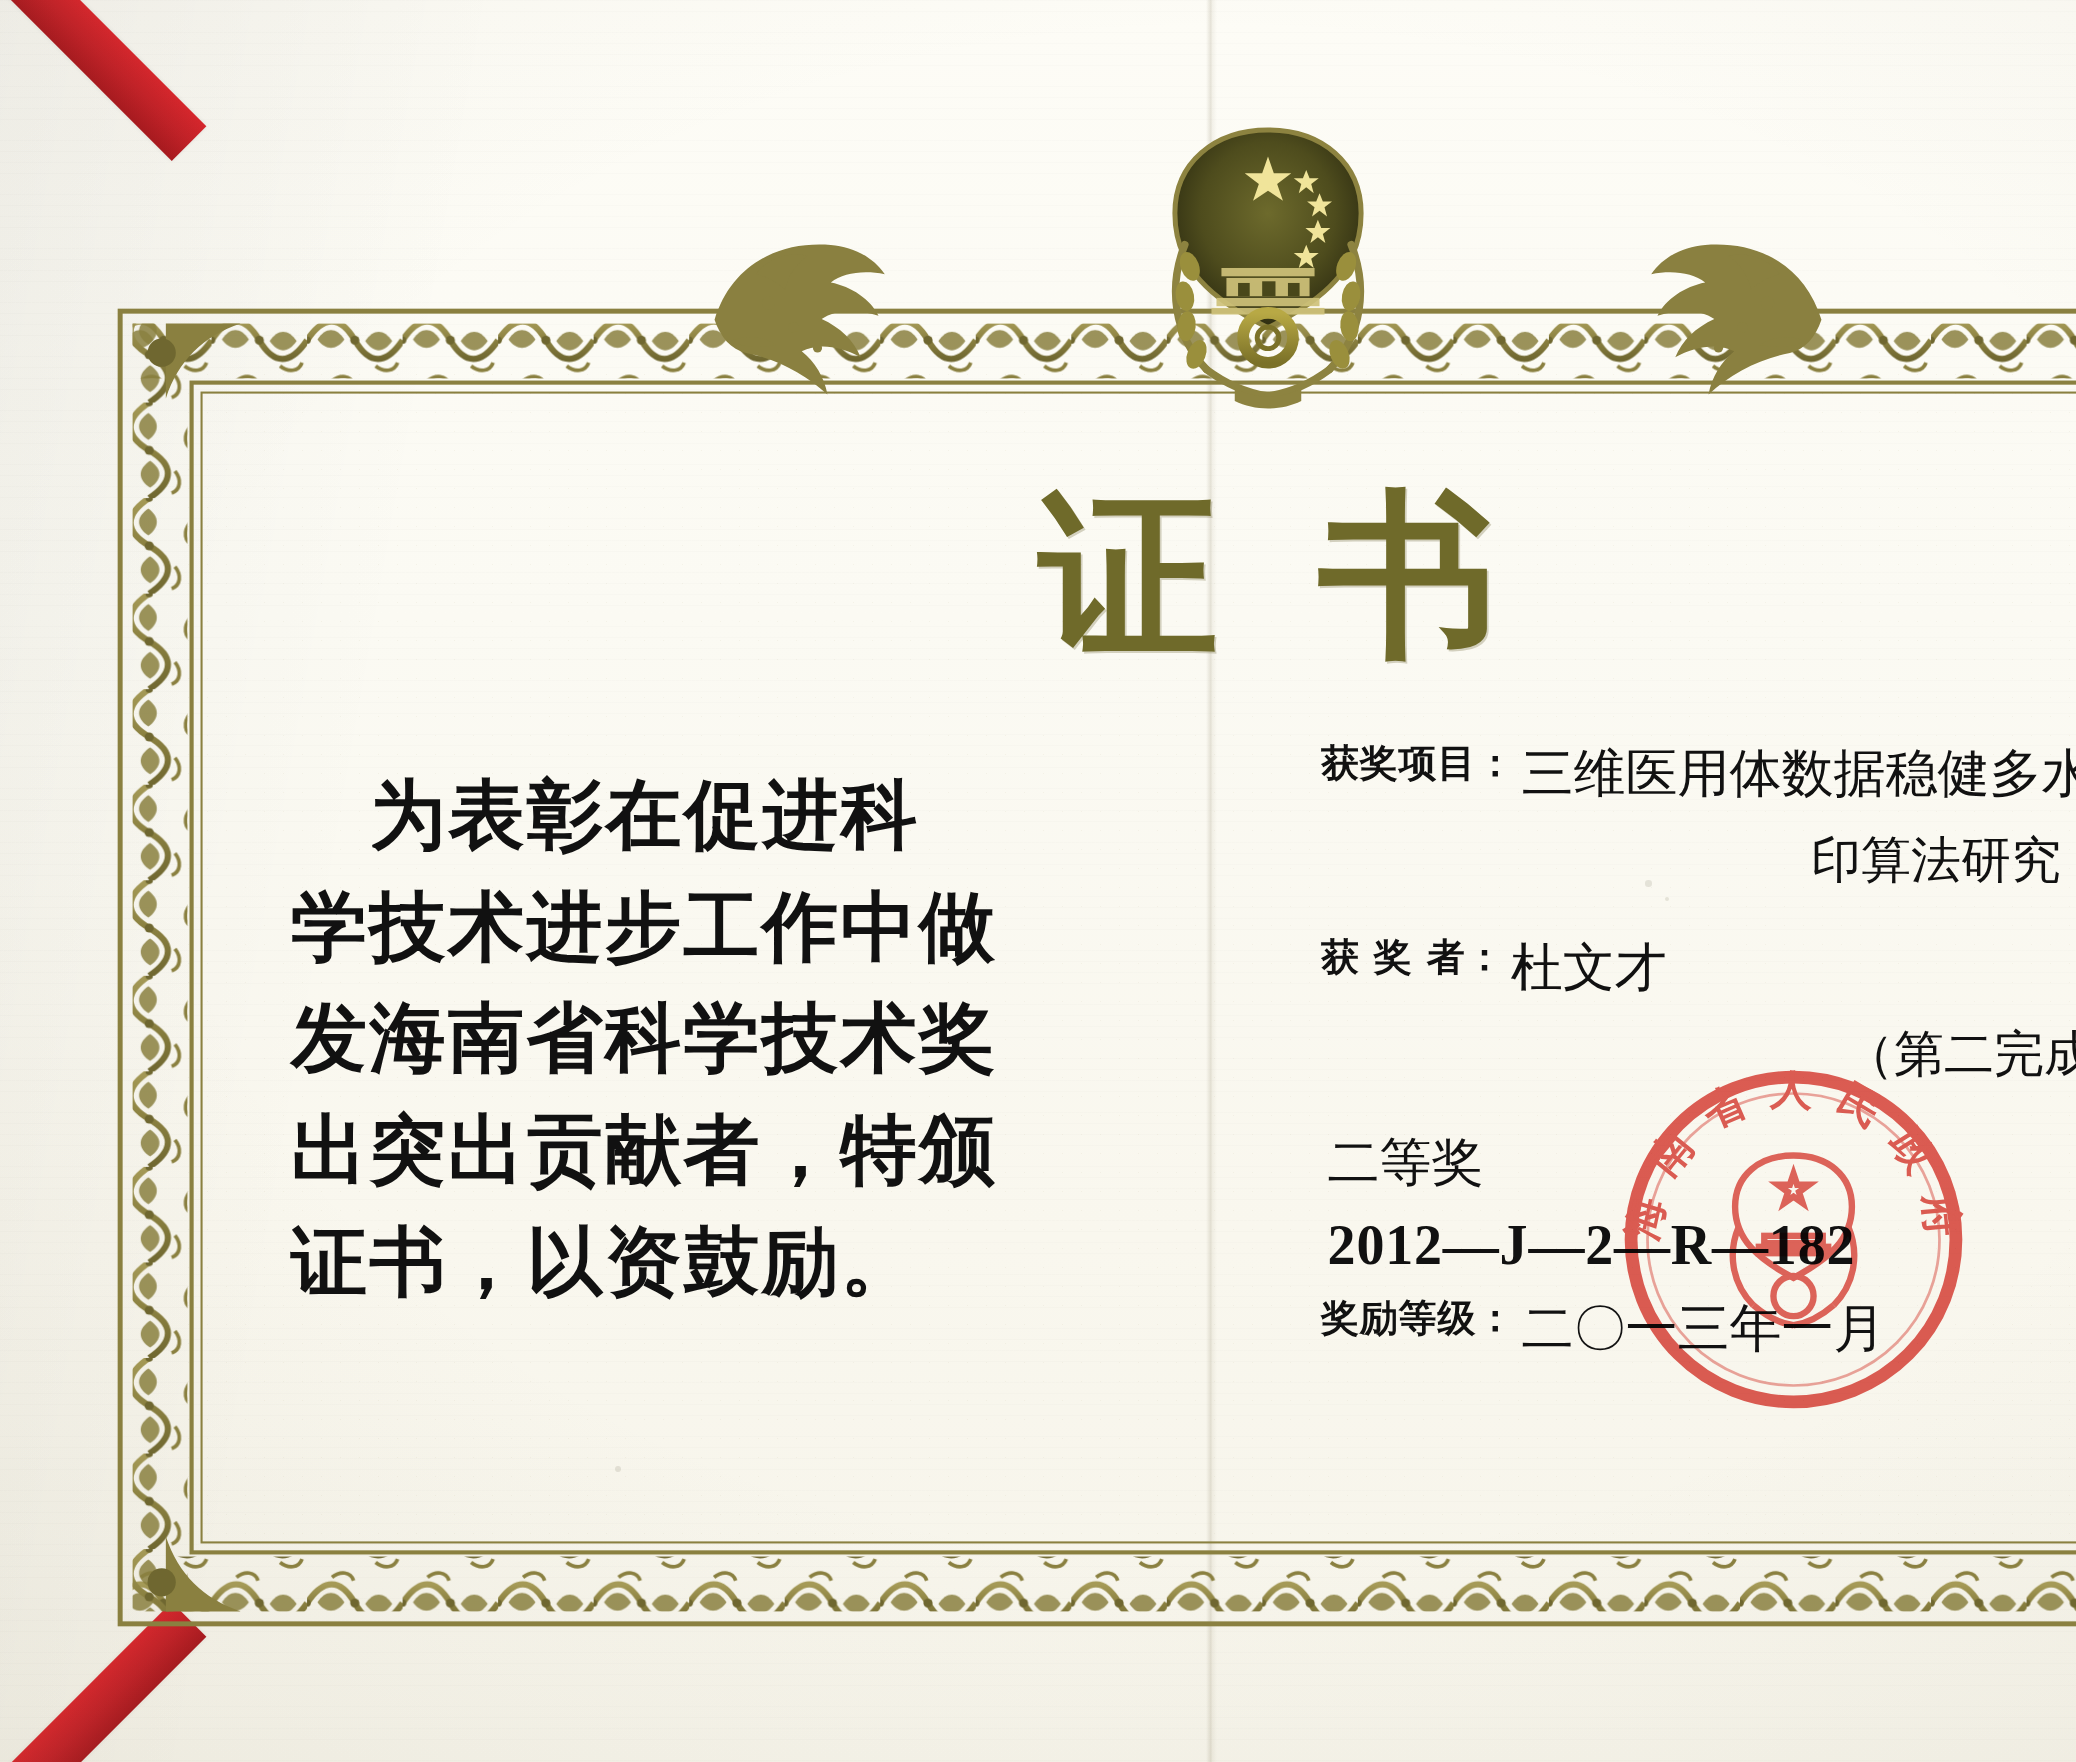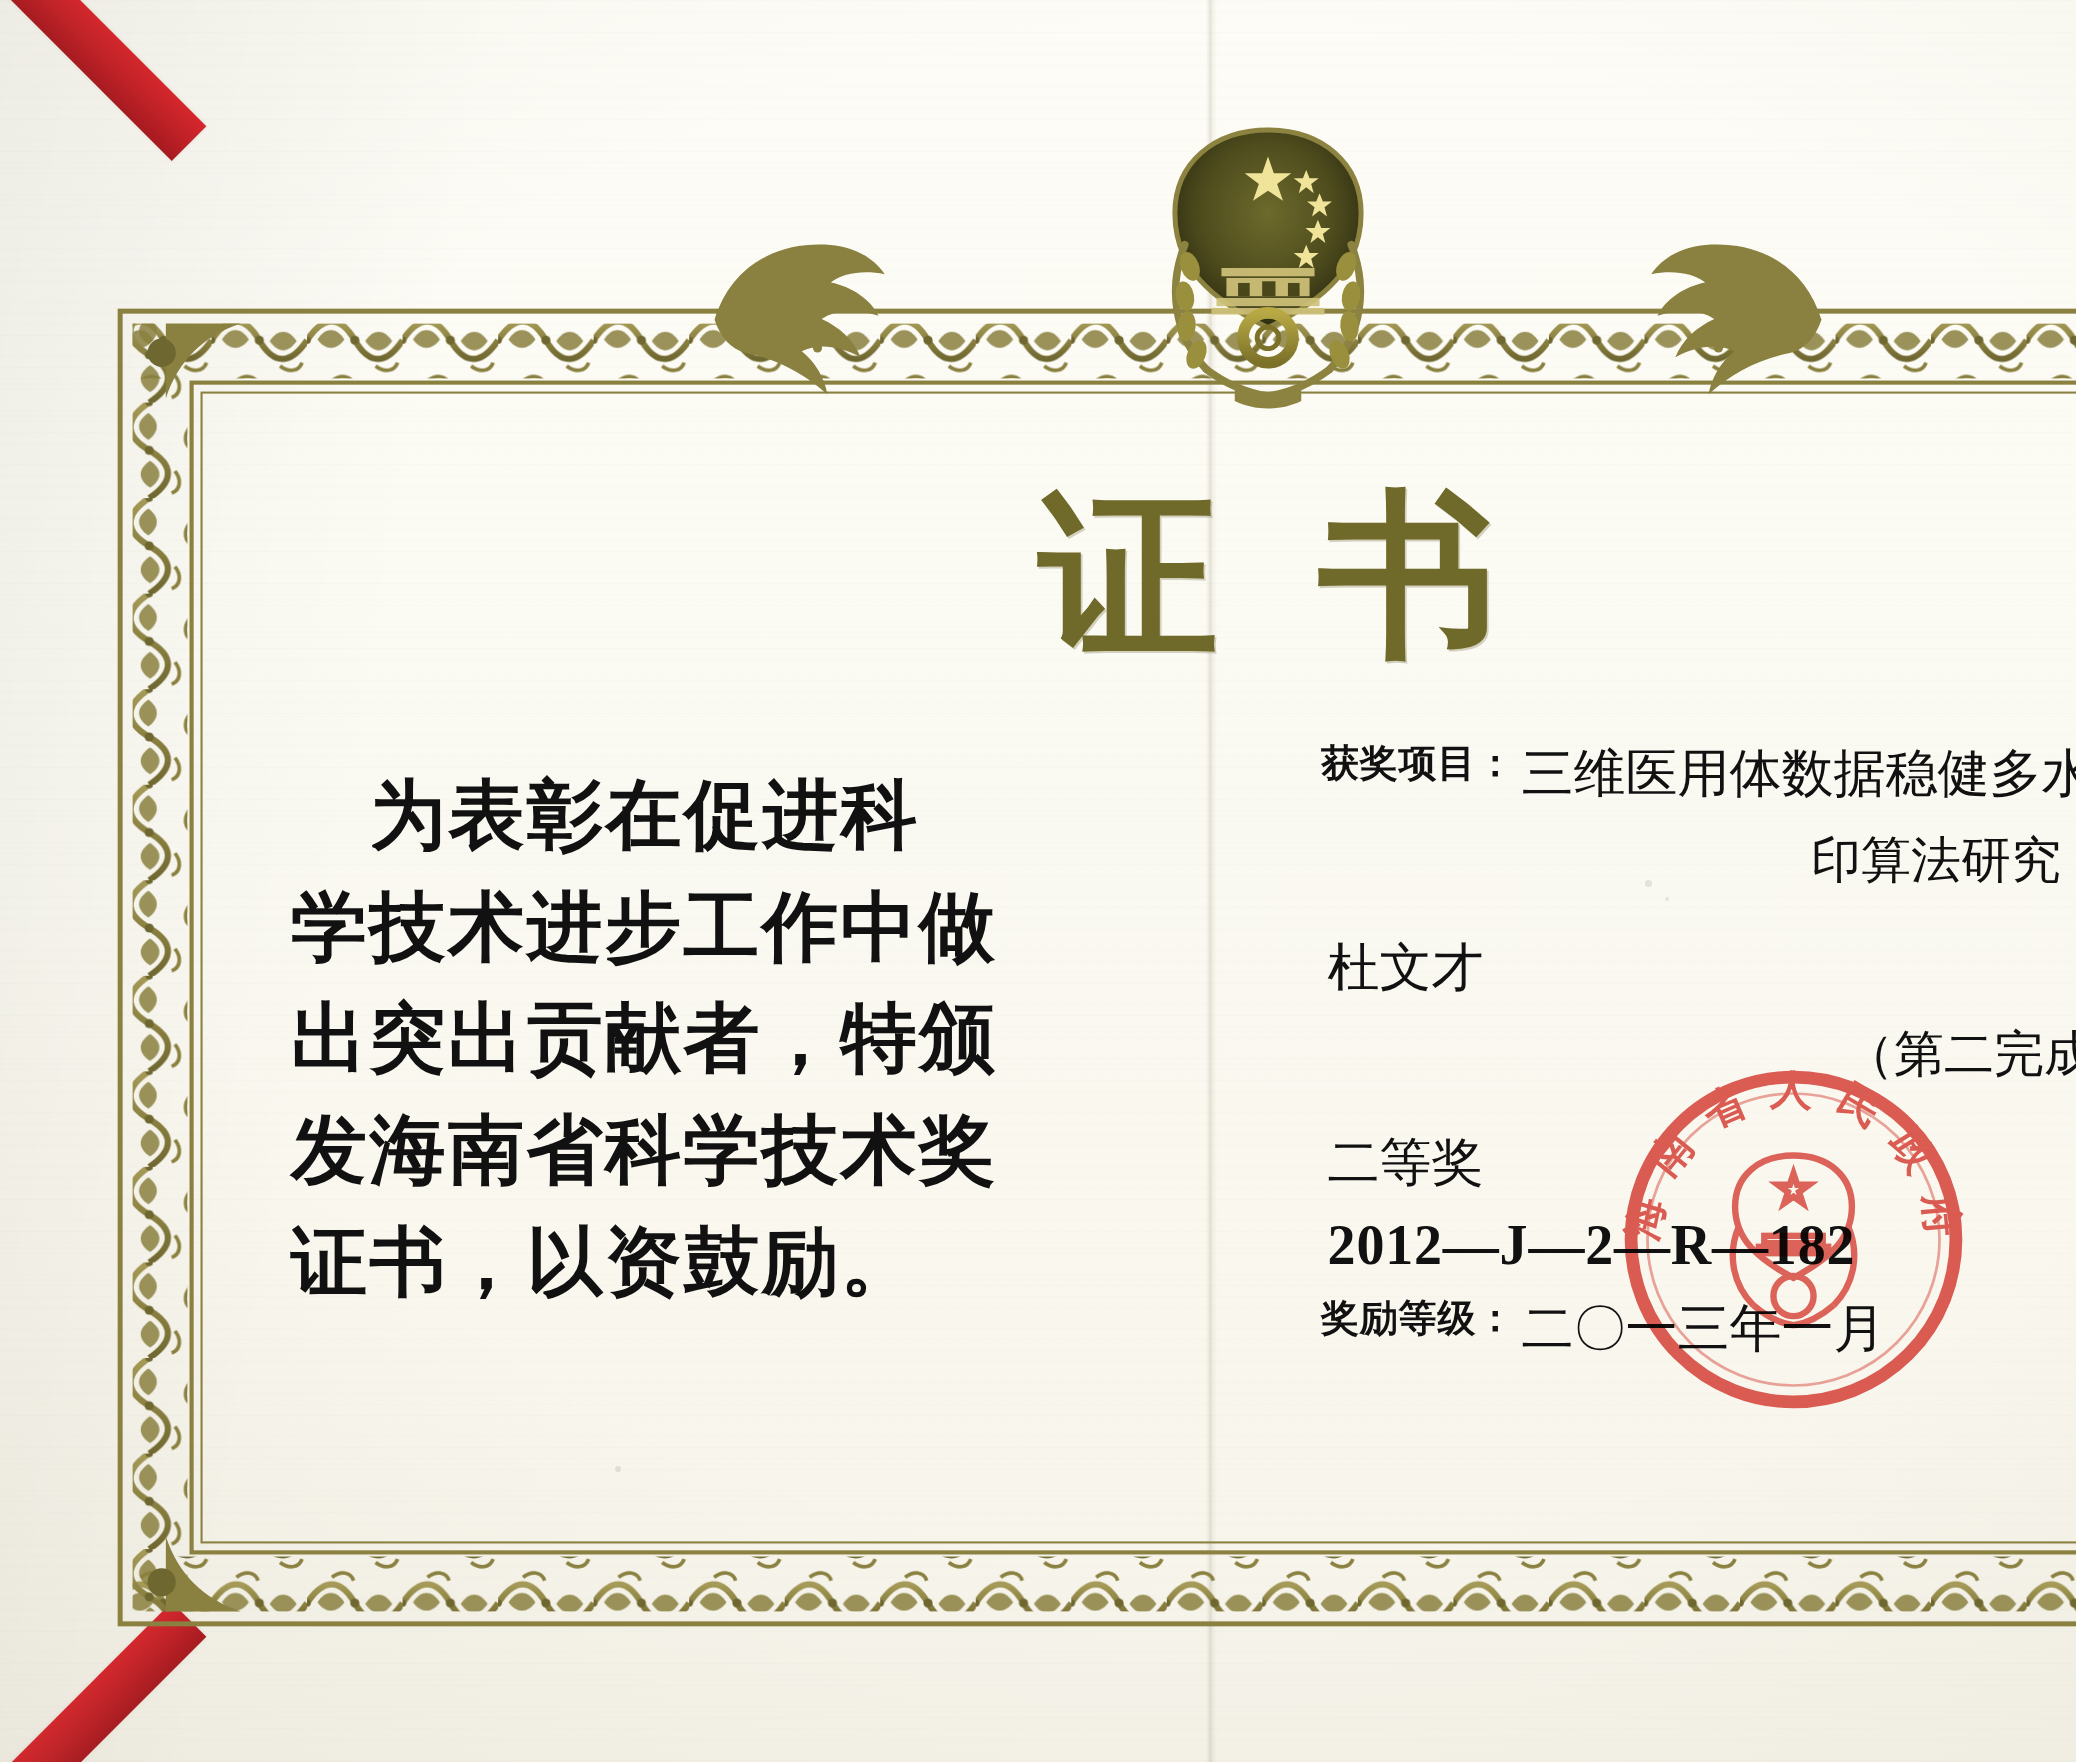--- a/index.html
+++ b/index.html
@@ -372,36 +372,37 @@
         <path d="M120,322 C140,336 180,336 200,322 L200,338 C176,350 144,350 120,338 Z" fill="#8d8340"></path>
       </g>
     </svg>
   </div>
 
   <div class="title">证书</div>
 
   <div class="citation">
     <div class="line indent">为表彰在促进科</div>
     <div class="line">学技术进步工作中做</div>
+    <div class="line">发海南省科学技术奖</div>
     <div class="line">出突出贡献者，特颁</div>
-    <div class="line">发海南省科学技术奖</div>
     <div class="line">证书，以资鼓励。</div>
   </div>
 
   <div class="details">
 
     <div class="row">
       <div class="label">获奖项目：</div>
       <div class="value">三维医用体数据稳健多水</div>
     </div>
     <div class="subvalue" style="padding-left:490px;">印算法研究</div>
 
     <div class="gap-md"></div>
 
     <div class="row">
+      <div class="label">获 奖 者：</div>
       <div class="value">杜文才</div>
     </div>
     <div class="subvalue" style="padding-left:523px;">（第二完成人）</div>
 
     <div class="gap-md"></div>
 
     <div class="rows-tight">
       <div class="row">
         <div class="value">二等奖</div>
       </div>

